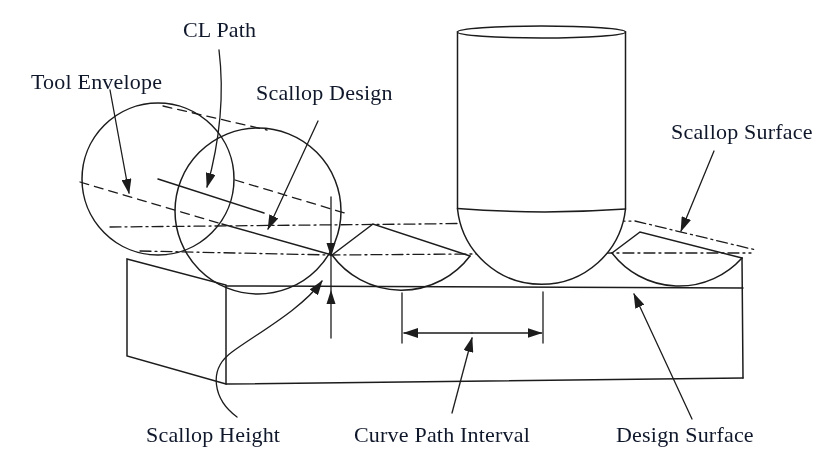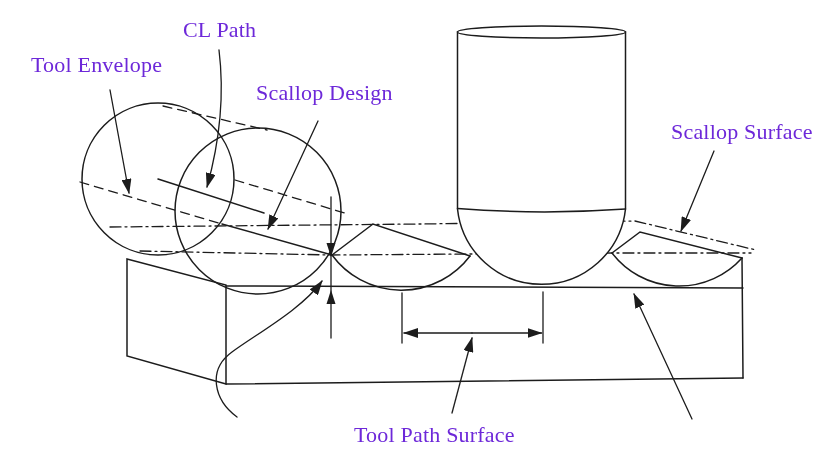--- a/index.html
+++ b/index.html
@@ -8,25 +8,25 @@
     width:837px;height:472px;
     background:#ffffff;
     overflow:hidden;
     font-family:"Liberation Serif","DejaVu Serif",serif;
   }
   .fig svg{position:absolute;left:0;top:0;}
   .lbl{
     position:absolute;
     font-size:22px;
     line-height:23px;
-    color:#6d28d9;
+    color:#0f172a;
     white-space:nowrap;
     letter-spacing:0.2px;
   }
-  .lbl-tool-envelope{left:31px;top:53px;}
+  .lbl-tool-envelope{left:31px;top:70px;}
   .lbl-cl-path{left:183px;top:18px;}
   .lbl-scallop-curve{left:256px;top:81px;}
   .lbl-scallop-surface{left:671px;top:120px;}
   .lbl-scallop-height{left:146px;top:423px;}
   .lbl-tool-path-interval{left:354px;top:423px;}
   .lbl-design-surface{left:616px;top:423px;}
 
   .ln{stroke:#1c1c1c;stroke-width:1.5;fill:none;stroke-linecap:round;}
   .thin{stroke-width:1.3;}
   .dashed{stroke-dasharray:9 6;}
@@ -106,14 +106,16 @@
       <path class="ln thin" marker-end="url(#arr)" d="M318,121 L268,229"></path>
       <path class="ln thin" marker-end="url(#arr)" d="M714,151 L681,231"></path>
       <path class="ln thin" marker-end="url(#arr)" d="M692,419 L634,294"></path>
     </g>
   </svg>
 
   <div class="lbl lbl-tool-envelope">Tool Envelope</div>
   <div class="lbl lbl-cl-path">CL Path</div>
   <div class="lbl lbl-scallop-curve">Scallop Design</div>
   <div class="lbl lbl-scallop-surface">Scallop Surface</div>
-  <div class="lbl lbl-tool-path-interval">Tool Path Surface</div>
+  <div class="lbl lbl-scallop-height">Scallop Height</div>
+  <div class="lbl lbl-tool-path-interval">Curve Path Interval</div>
+  <div class="lbl lbl-design-surface">Design Surface</div>
 </div>
 
 </body></html>

